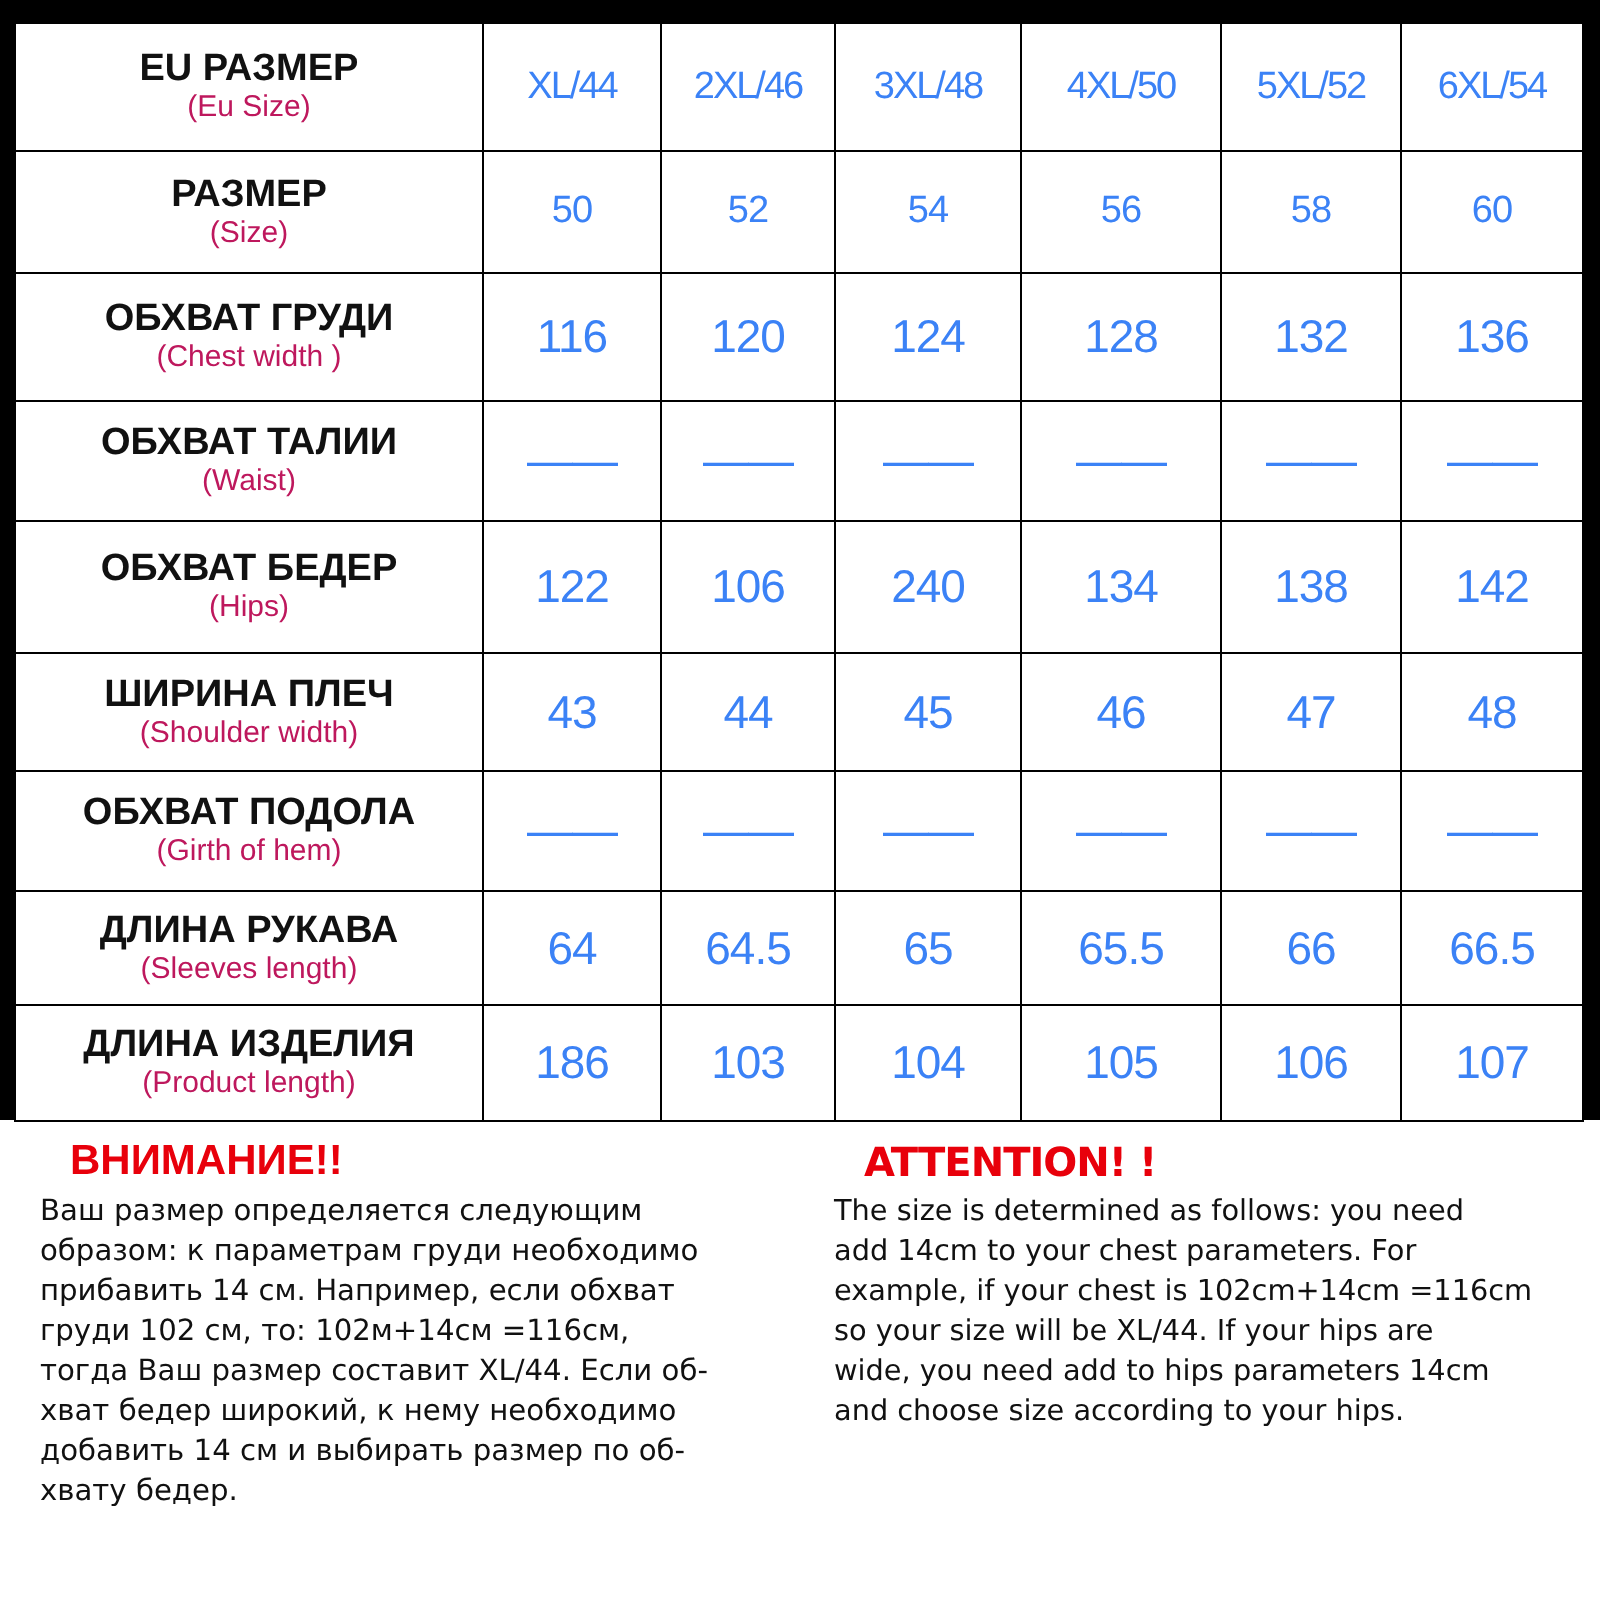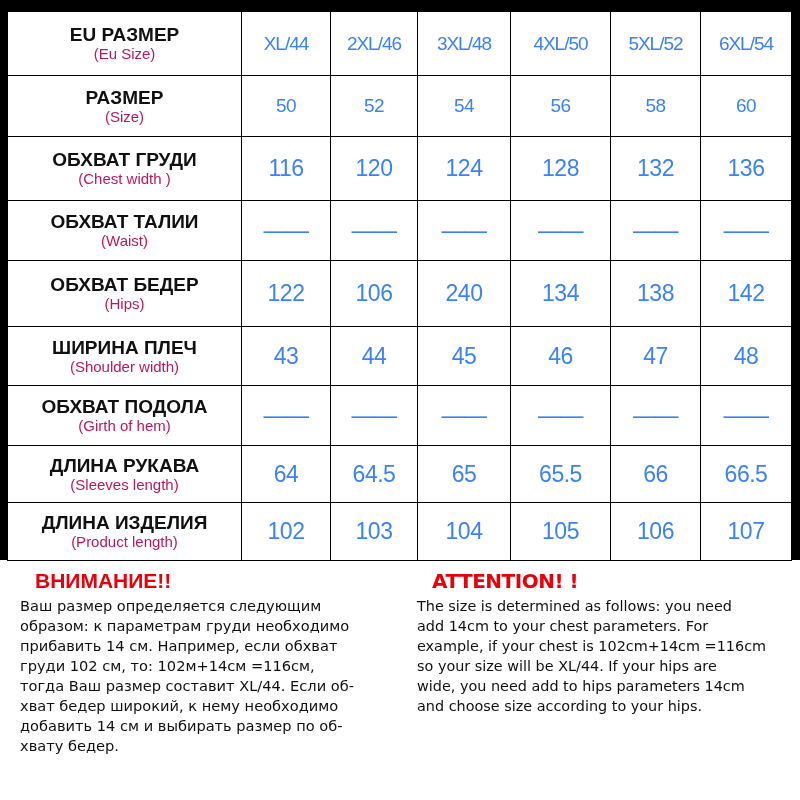--- a/index.html
+++ b/index.html
@@ -132,21 +132,21 @@
         <td class="value-cell">65</td>
         <td class="value-cell">65.5</td>
         <td class="value-cell">66</td>
         <td class="value-cell">66.5</td>
       </tr>
       <tr style="height: 58px;">
         <td class="label-cell">
           <span class="ru">ДЛИНА ИЗДЕЛИЯ</span>
           <span class="en">(Product length)</span>
         </td>
-        <td class="value-cell">102</td>
+        <td class="value-cell">186</td>
         <td class="value-cell">103</td>
         <td class="value-cell">104</td>
         <td class="value-cell">105</td>
         <td class="value-cell">106</td>
         <td class="value-cell">107</td>
       </tr>
     </tbody>
 </table>
 
 <div class="notes">

